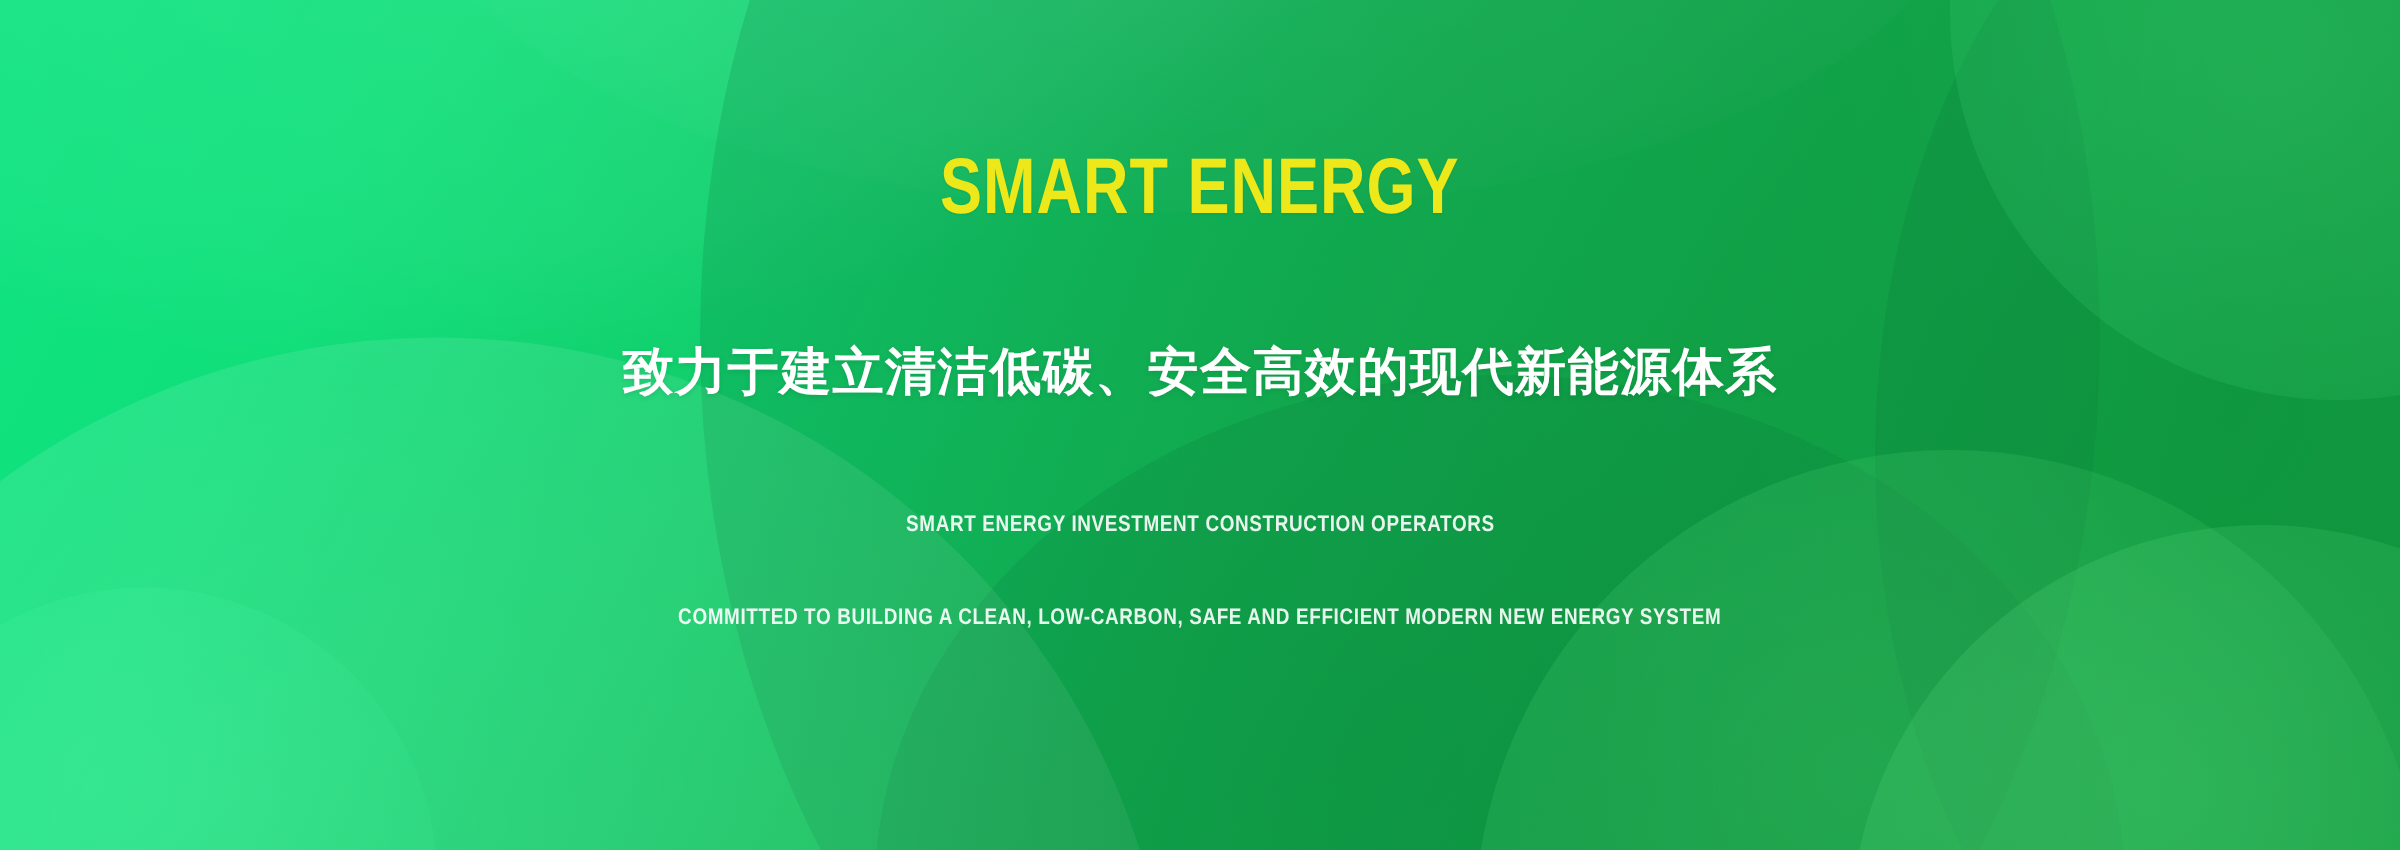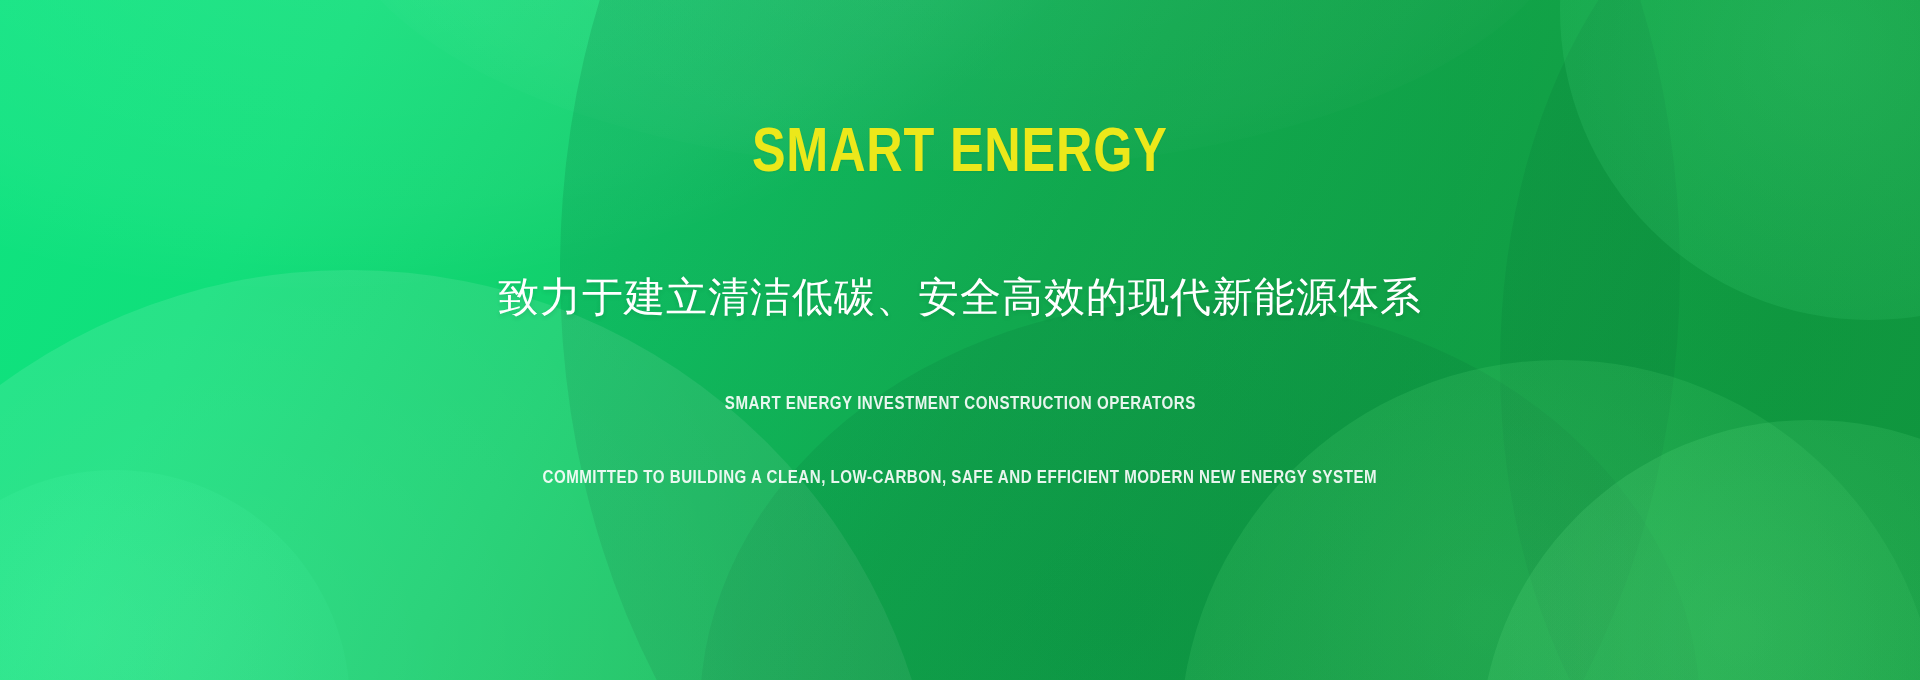--- a/index.html
+++ b/index.html
@@ -157,24 +157,24 @@
     letter-spacing: 2px;
     white-space: nowrap;
     margin: 14px 0 0 0;
     text-shadow: 0 2px 5px rgba(0,70,35,0.16);
   }
 
   #tagline {
     color: #ffffff;
     font-size: 41px;
     line-height: 1.1;
-    font-weight: normal;
+    font-weight: bold;
     letter-spacing: 1px;
     white-space: nowrap;
-    margin: 50px 0 0 0;
+    margin: 50px 0 16px 0;
     text-shadow: 0 2px 4px rgba(0,70,35,0.14);
   }
 
   .sub-en {
     color: rgba(255,255,255,0.90);
     font-weight: bold;
     letter-spacing: 0.6px;
     white-space: nowrap;
     transform: scaleX(0.84);
     transform-origin: center;

